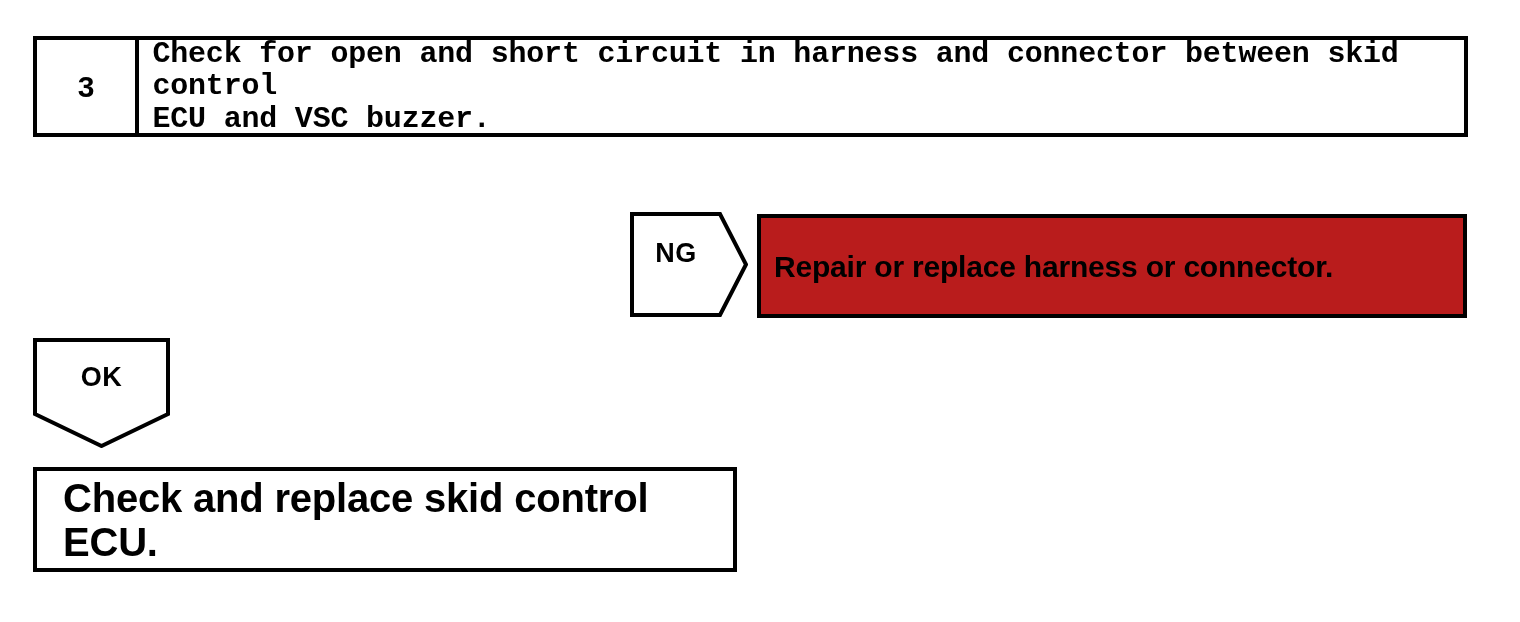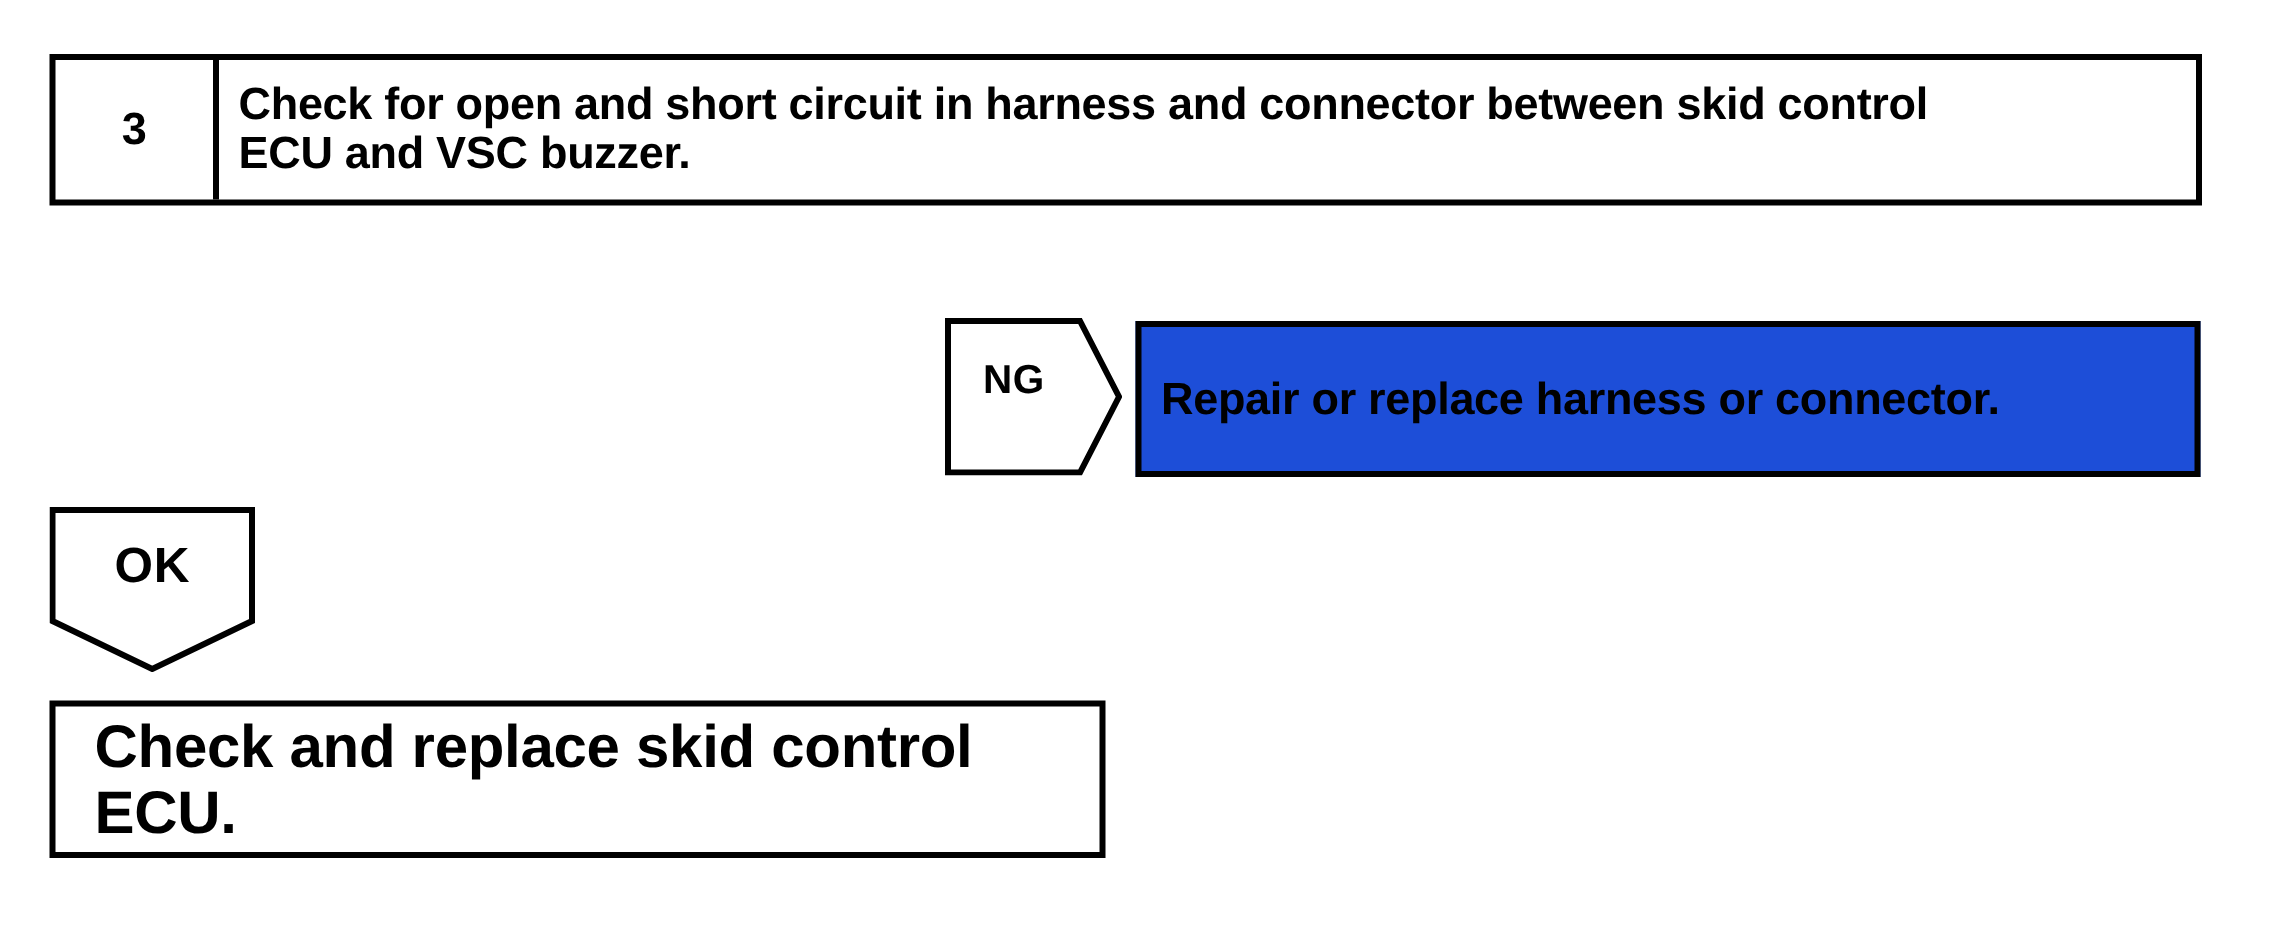--- a/index.html
+++ b/index.html
@@ -51,20 +51,21 @@
     font-weight: bold;
     letter-spacing: 0px;
     line-height: 1;
   }
   .step-text-cell {
     flex: 1 1 auto;
     display: flex;
     align-items: center;
     padding-left: 13px;
     padding-right: 10px;
+    font-family: Liberation Mono, monospace;
   }
   .step-text {
     font-size: 30px;
     font-weight: bold;
     line-height: 1.08;
     letter-spacing: -0.2px;
     white-space: pre-line;
   }
 
   
@@ -97,21 +98,21 @@
   }
 
   .ng-result-box {
     position: absolute;
     left: 757px;
     top: 214px;
     width: 710px;        
     height: 104px;       
     box-sizing: border-box;
     border: 4px solid #000;
-    background: #1d4ed8;
+    background: #b91c1c;
     display: flex;
     align-items: center;
     padding-left: 13px;
     padding-right: 20px;
   }
   .ng-result-text {
     font-size: 30px;
     font-weight: bold;
     line-height: 1.1;
     letter-spacing: -0.2px;
@@ -134,21 +135,21 @@
   }
   .branch-ok .tag-label {
     position: absolute;
     left: 0;
     top: 0;
     width: 137px;
     height: 78px;
     display: flex;
     align-items: center;
     justify-content: center;
-    font-size: 33px;
+    font-size: 27px;
     font-weight: bold;
     letter-spacing: 0.5px;
   }
 
   .ok-result-box {
     position: absolute;
     left: 33px;
     top: 467px;
     width: 704px;        
     height: 105px;       

